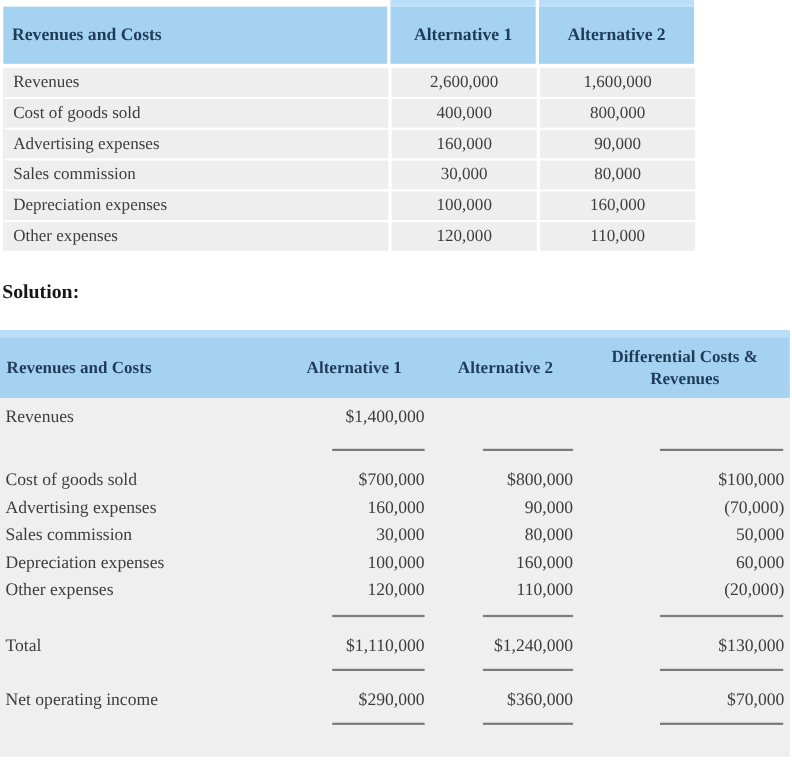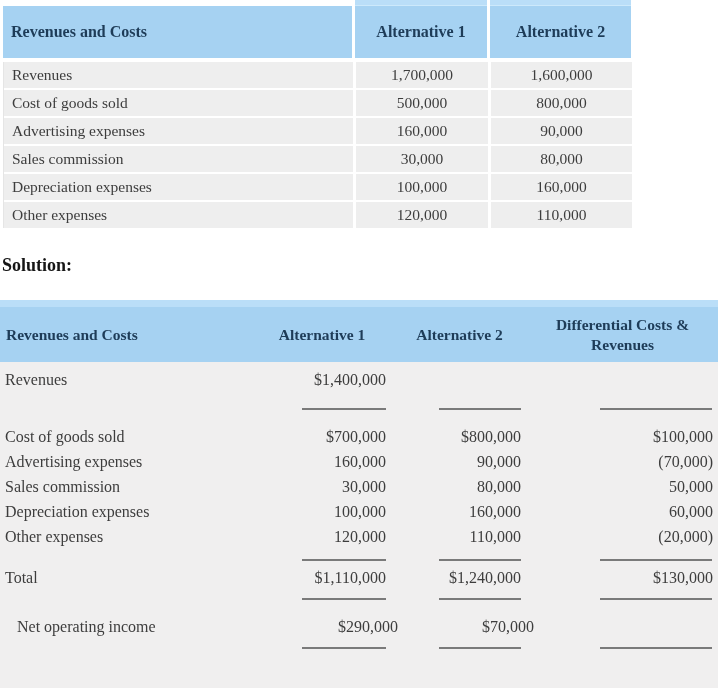--- a/index.html
+++ b/index.html
@@ -93,48 +93,48 @@
   .rule-row { margin-top: 16px; }
   .rule-row .rcell { display: flex; justify-content: flex-end; }
   .rule {
     height: 2px; background: #7a7a7a;
   }
   .rule-alt1 { width: 84px; margin-right: 6px; }
   .rule-alt2 { width: 82px; margin-right: 6px; }
   .rule-diff { width: 112px; margin-right: 6px; }
   .expense-group { margin-top: 14px; }
   .rule-row.after-expenses { margin-top: 10px; }
-  .row-total { margin-top: 4px; }
+  .row-total { margin-top: 14px; }
   .rule-row.after-total { margin-top: 8px; }
-  .row-net { margin-top: 14px; padding-left: 12px; }
+  .row-net { margin-top: 14px; }
   .rule-row.after-net { margin-top: 8px; }
 </style>
 </head>
 <body>
 
 <div class="page">
 
   <div class="t1">
     <div class="t1-grid t1-pre">
       <div class="pre-blank"></div>
       <div class="pre-blue"></div>
       <div class="pre-blue"></div>
     </div>
     <div class="t1-grid t1-head">
       <div class="hcell hlabel">Revenues and Costs</div>
       <div class="hcell hnum">Alternative 1</div>
       <div class="hcell hnum">Alternative 2</div>
     </div>
     <div class="t1-grid t1-body" style="display:grid;">
       <div class="cell clabel">Revenues</div>
-      <div class="cell cnum">1,700,000</div>
+      <div class="cell cnum">2,600,000</div>
       <div class="cell cnum">1,600,000</div>
 
       <div class="cell clabel">Cost of goods sold</div>
-      <div class="cell cnum">500,000</div>
+      <div class="cell cnum">400,000</div>
       <div class="cell cnum">800,000</div>
 
       <div class="cell clabel">Advertising expenses</div>
       <div class="cell cnum">160,000</div>
       <div class="cell cnum">90,000</div>
 
       <div class="cell clabel">Sales commission</div>
       <div class="cell cnum">30,000</div>
       <div class="cell cnum">80,000</div>
 
@@ -242,20 +242,21 @@
             <div class="rule rule-alt2"></div>
           </div>
         <div class="rcell">
             <div class="rule rule-diff"></div>
           </div>
       </div>
 
       <div class="t2-grid t2-row row-net">
         <div class="cell clabel">Net operating income</div>
         <div class="cell cnum c-alt1">$290,000</div>
+        <div class="cell cnum c-alt2">$360,000</div>
         <div class="cell cnum c-diff">$70,000</div>
       </div>
 
       <div class="t2-grid rule-row after-net">
         <div></div>
         <div class="rcell">
             <div class="rule rule-alt1"></div>
           </div>
         <div class="rcell">
             <div class="rule rule-alt2"></div>

